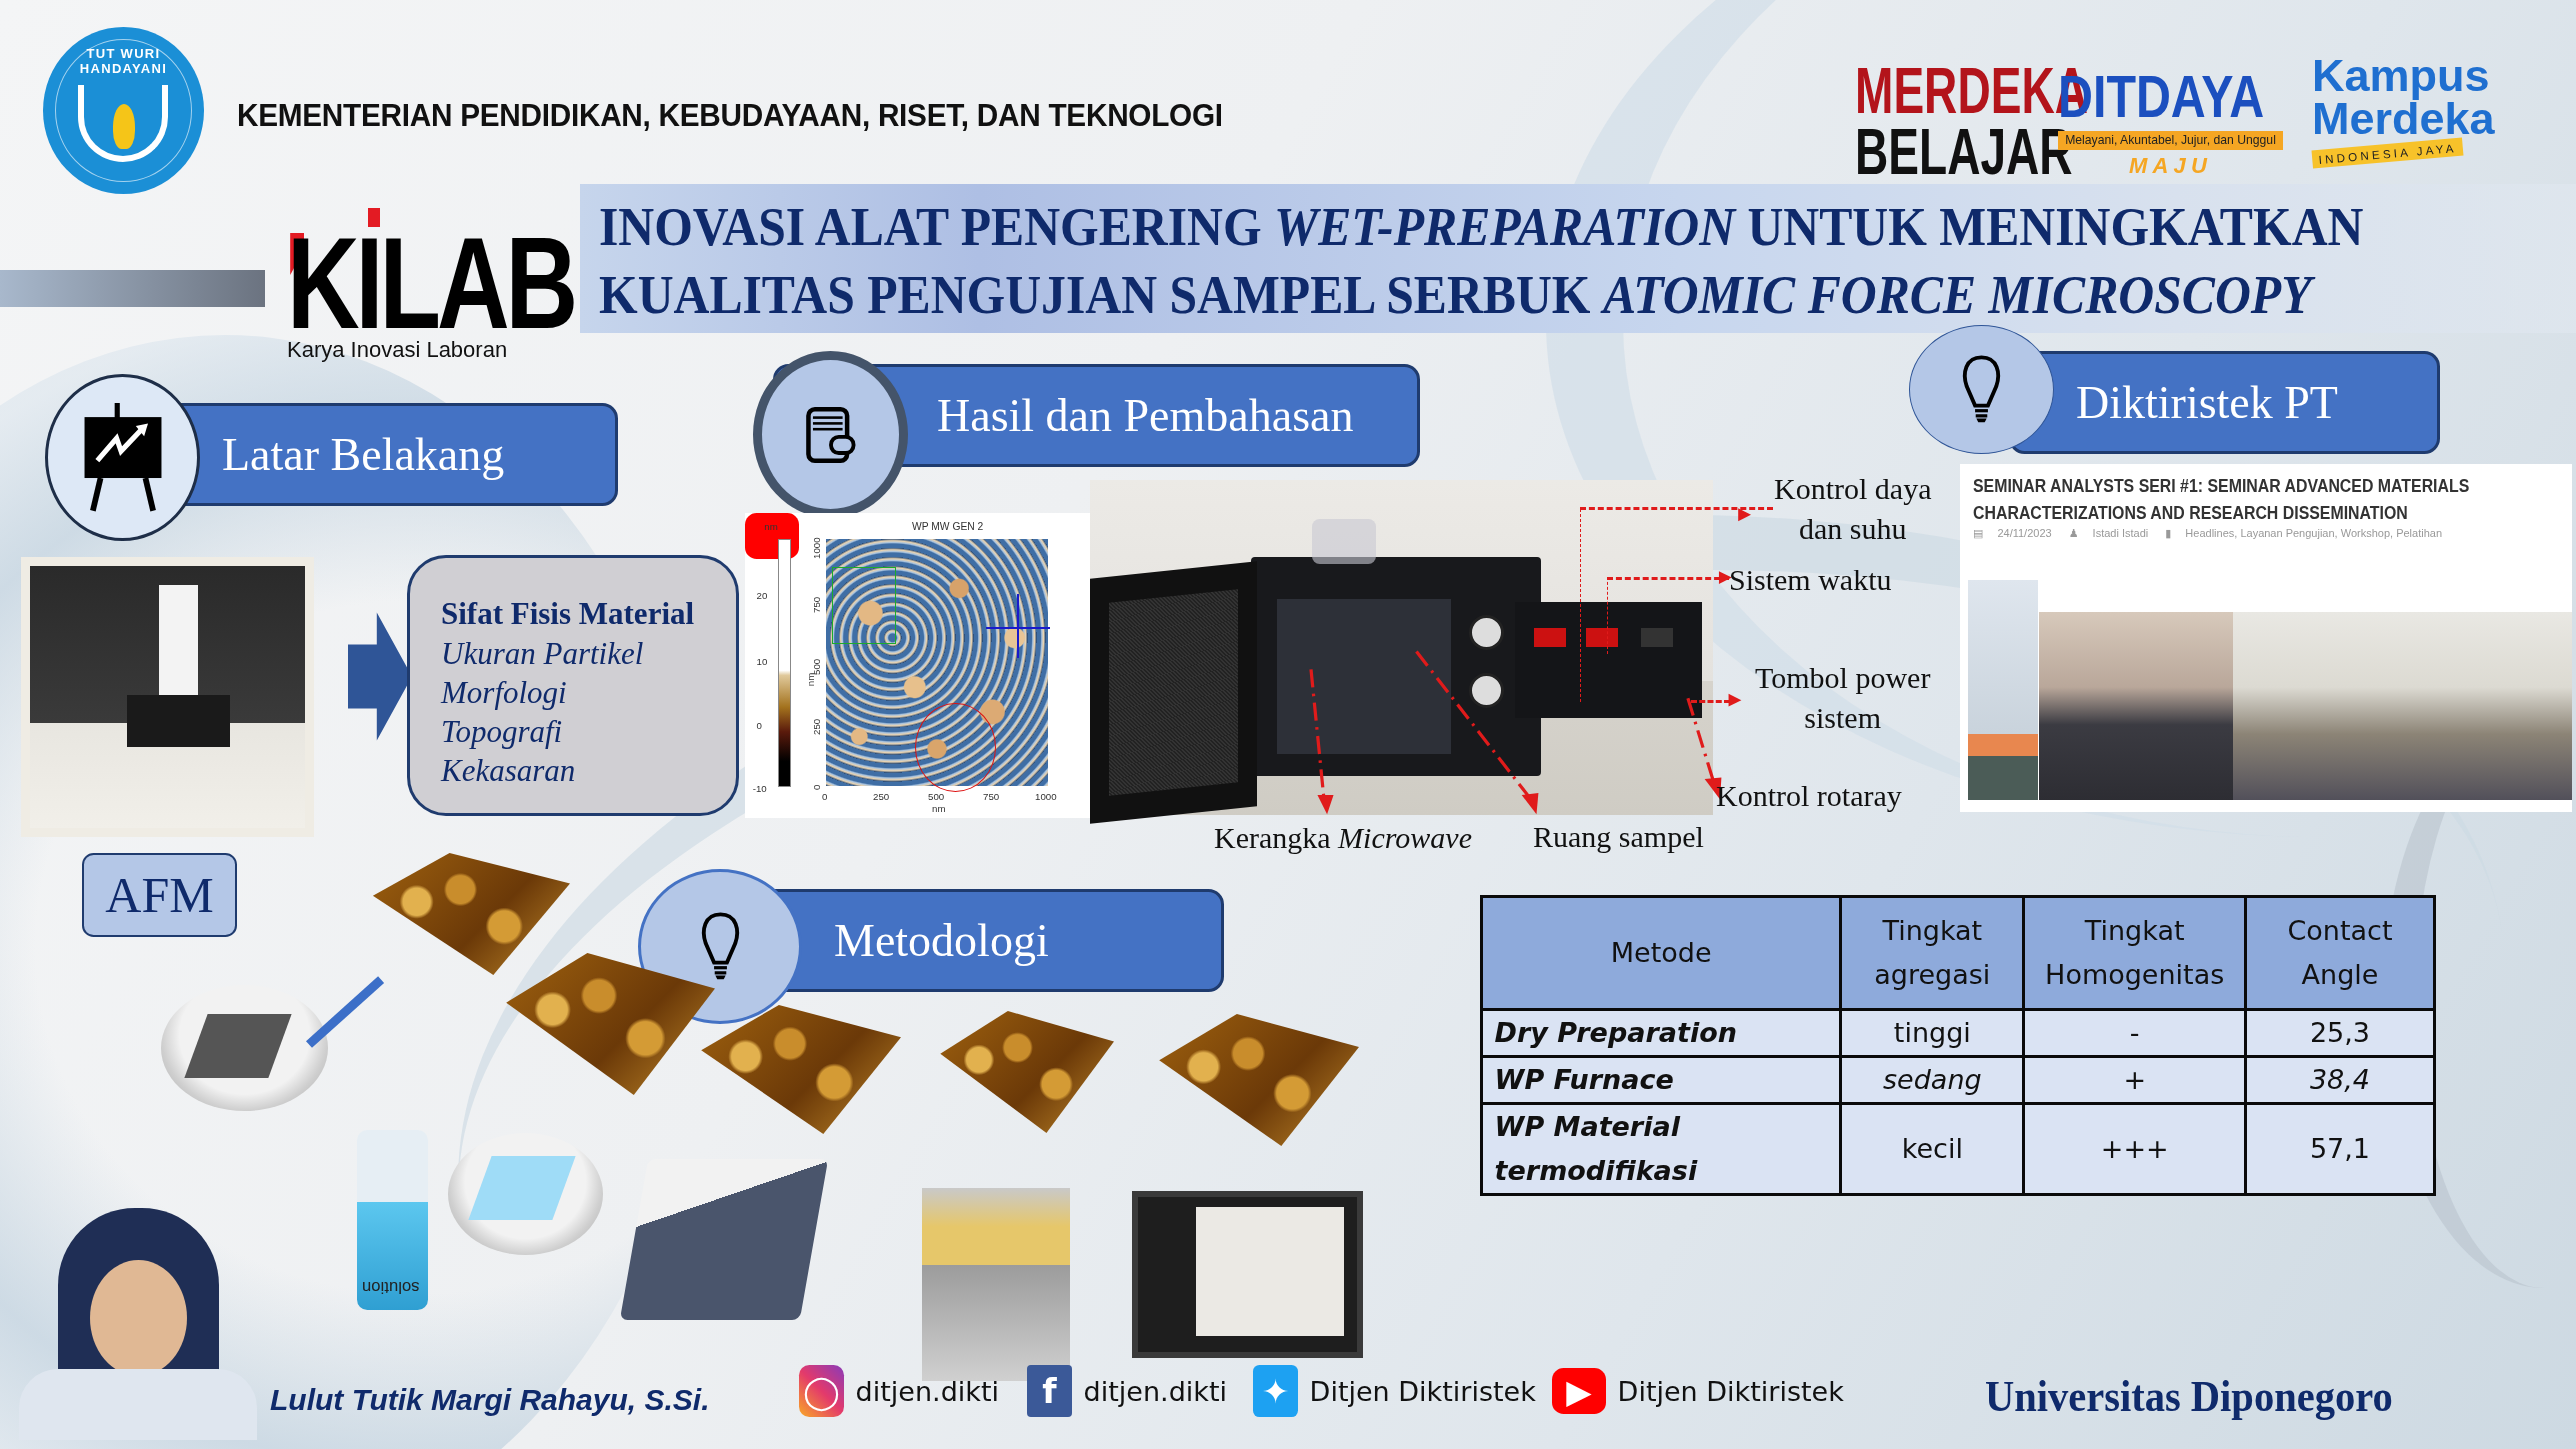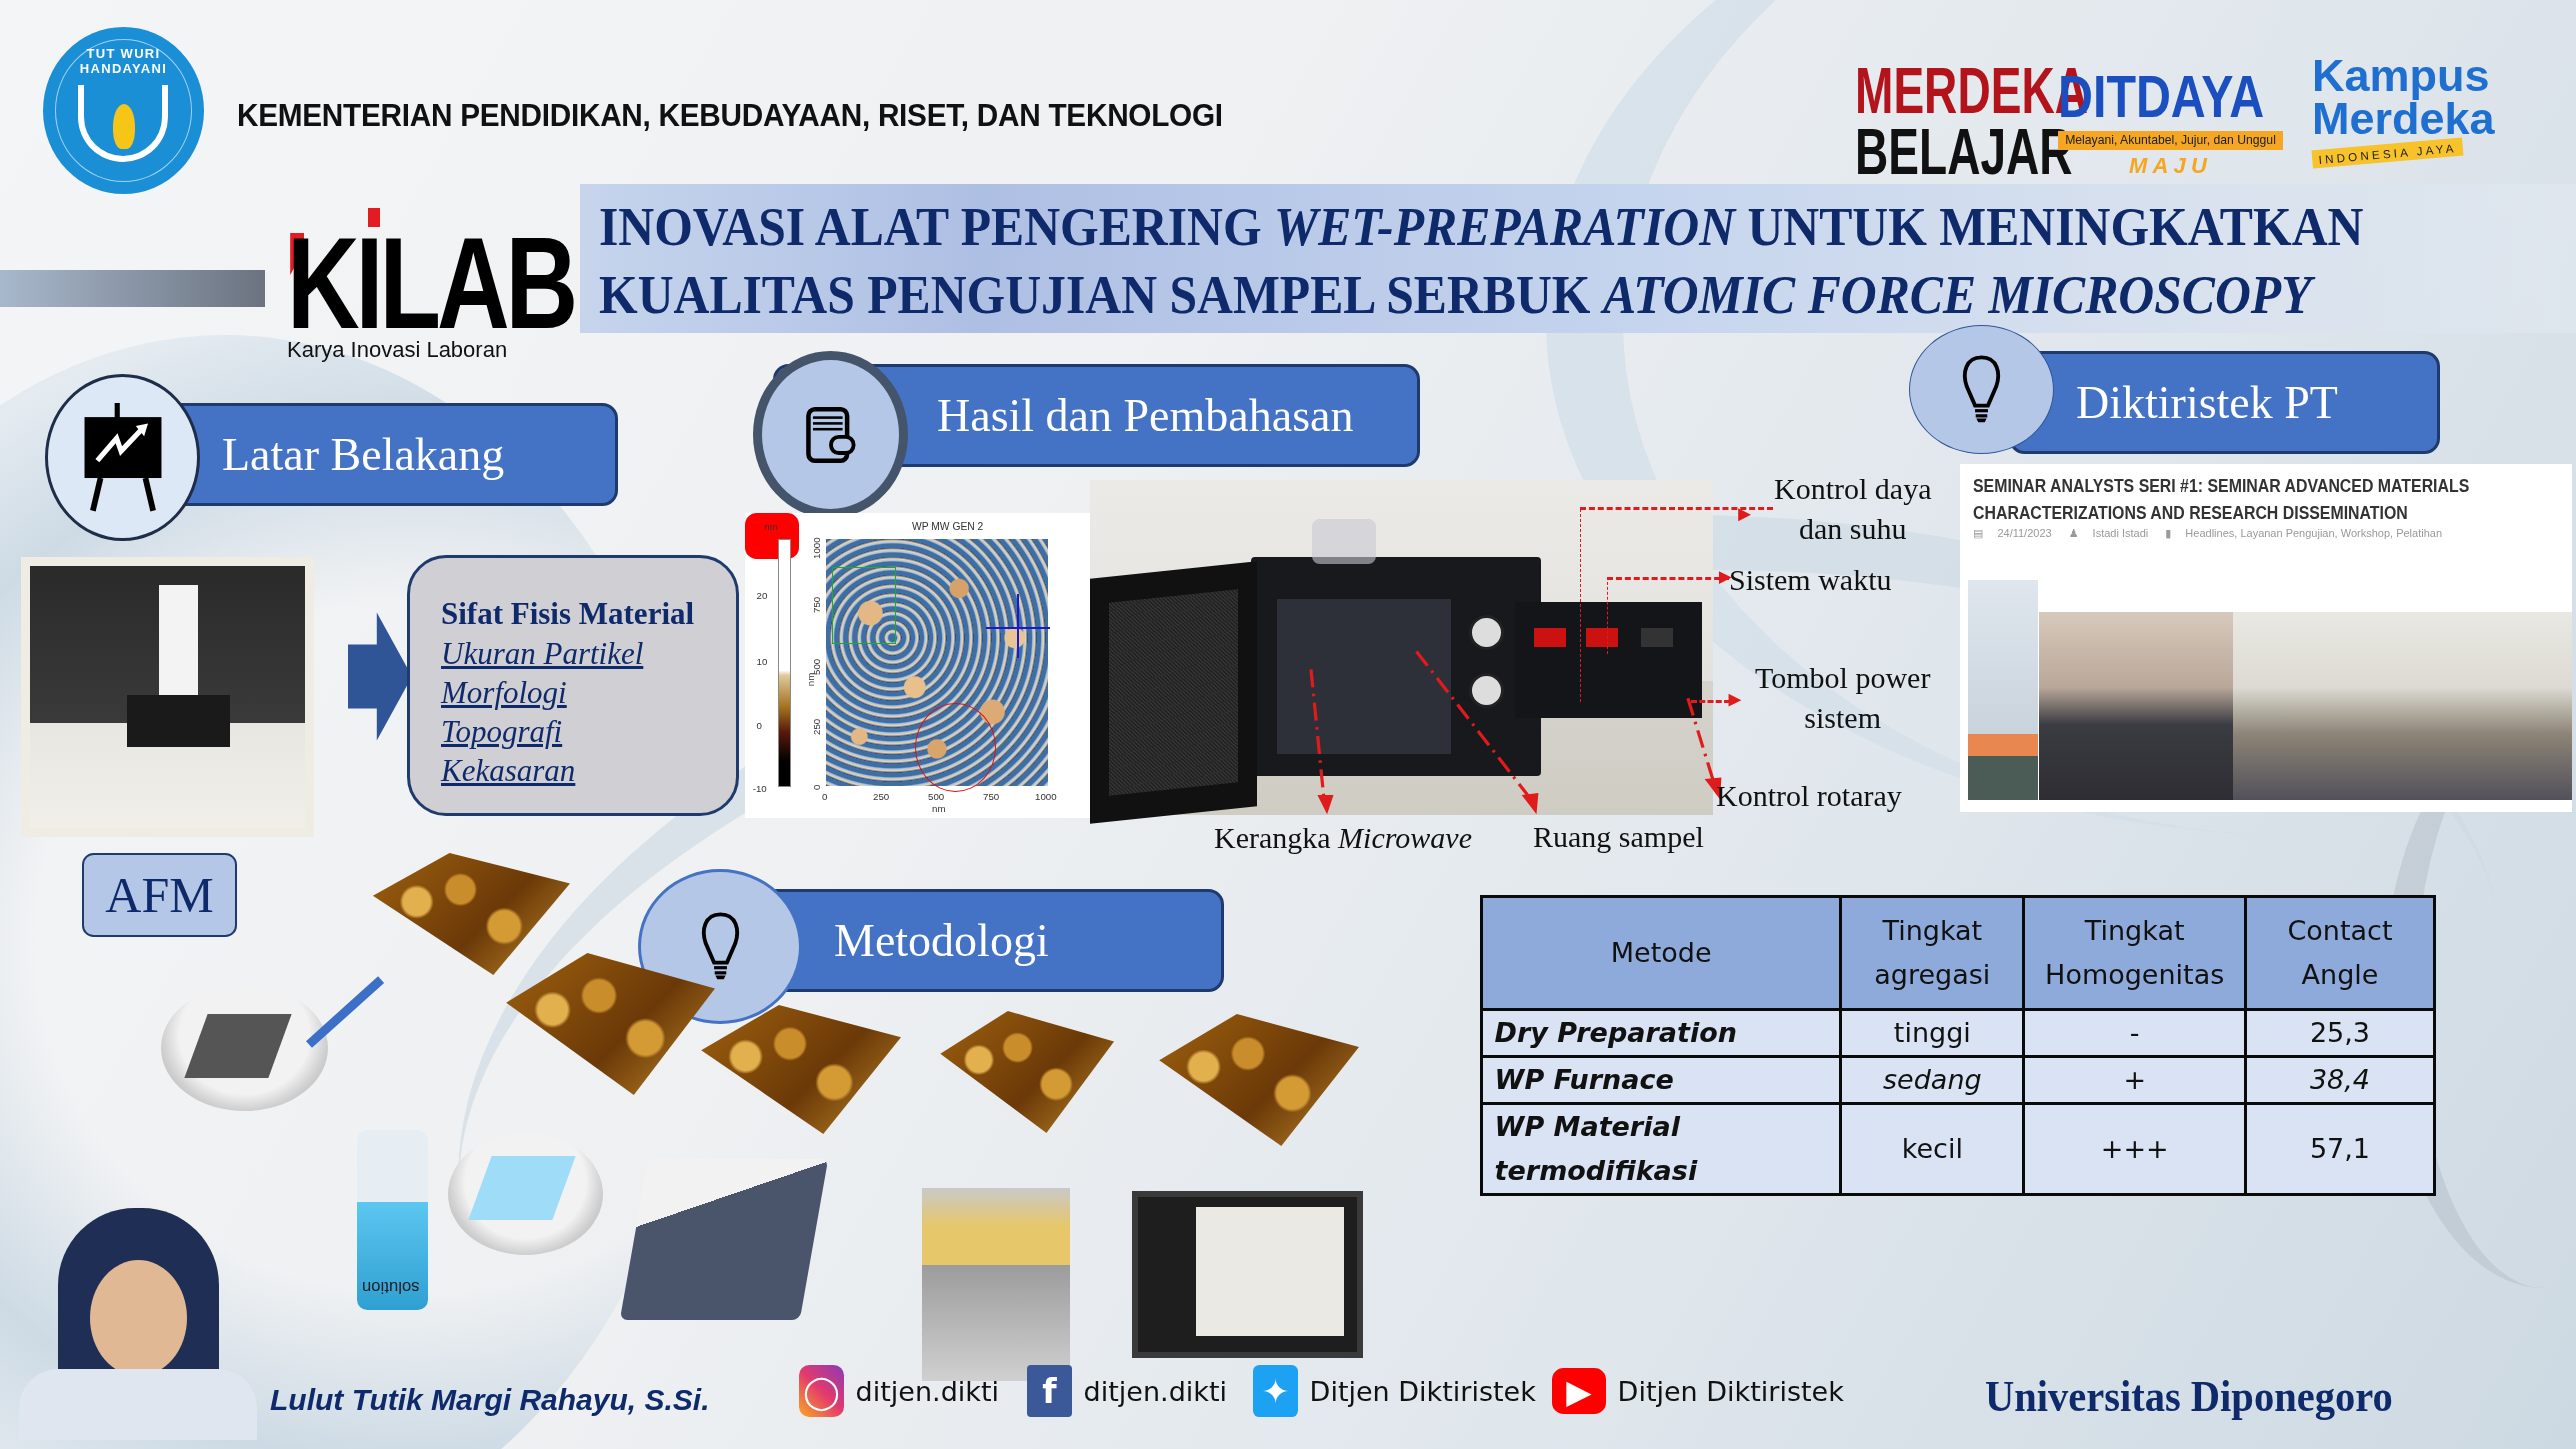--- a/index.html
+++ b/index.html
@@ -73,21 +73,21 @@
   
   .afm-photo { left: 21px; top: 557px; width: 293px; height: 280px; background: linear-gradient(180deg,#2a2a2a 0%, #3a3a3a 60%, #e8e6e0 60%, #f1efe9 100%); border: 9px solid #efece4; }
   .afm-photo .col { position: absolute; left: 129px; top: 19.3px; width: 39px; height: 129px; background: #f3f3f3; }
   .afm-photo .stage { position: absolute; left: 97px; top: 129px; width: 103px; height: 52px; background: #1a1a1a; }
   .afm-label { left: 82px; top: 853px; width: 155px; height: 84px; border: 2.6px solid #1f3b6e; border-radius: 11.6px; background: #b4c7e7;
     font-family: "Liberation Serif", serif; font-size: 50px; color: #0f2a6b; display: flex; align-items: center; justify-content: center; }
   .arrow-right { left: 348px; top: 612px; width: 64px; height: 129px; }
   .sifat-box { left: 407px; top: 555px; width: 332px; height: 261px; background: #d0cfd3; border: 3.2px solid #1f3b6e; border-radius: 39px;
     padding: 35px 0 0 31px; font-family: "Liberation Serif", serif; color: #0f2a6b; }
   .sifat-box .h { font-weight: bold; font-size: 31px; line-height: 41px; }
-  .sifat-box .it { font-style: italic; font-size: 31px; line-height: 39px; text-decoration: underline; }
+  .sifat-box .it { font-style: italic; font-size: 31px; line-height: 39px; }
 
   
   .afm-map { left: 745px; top: 513px; width: 362px; height: 305px; background: #fff; }
   .afm-map .unit { position:absolute; left: 19.3px; top: 7.7px; font-size: 9.7px; color:#333; }
   .afm-map .title { position:absolute; left: 167px; top: 7.7px; font-size: 10.3px; color:#333; }
   .afm-map .cbar { position:absolute; left: 33px; top: 26px; width: 13px; height: 248px;
     background: linear-gradient(180deg,#fff 0%, #fff 53%, #e0c99b 55%, #a3721d 68%, #5a1a0c 78%, #000 90%, #000 100%); border: 0.6px solid #888; }
   .afm-map .cticks span { position:absolute; left: 11.6px; font-size: 9.7px; color: #333; }
   .afm-map .plot { position:absolute; left: 81px; top: 26px; width: 222px; height: 247px;
     background:

